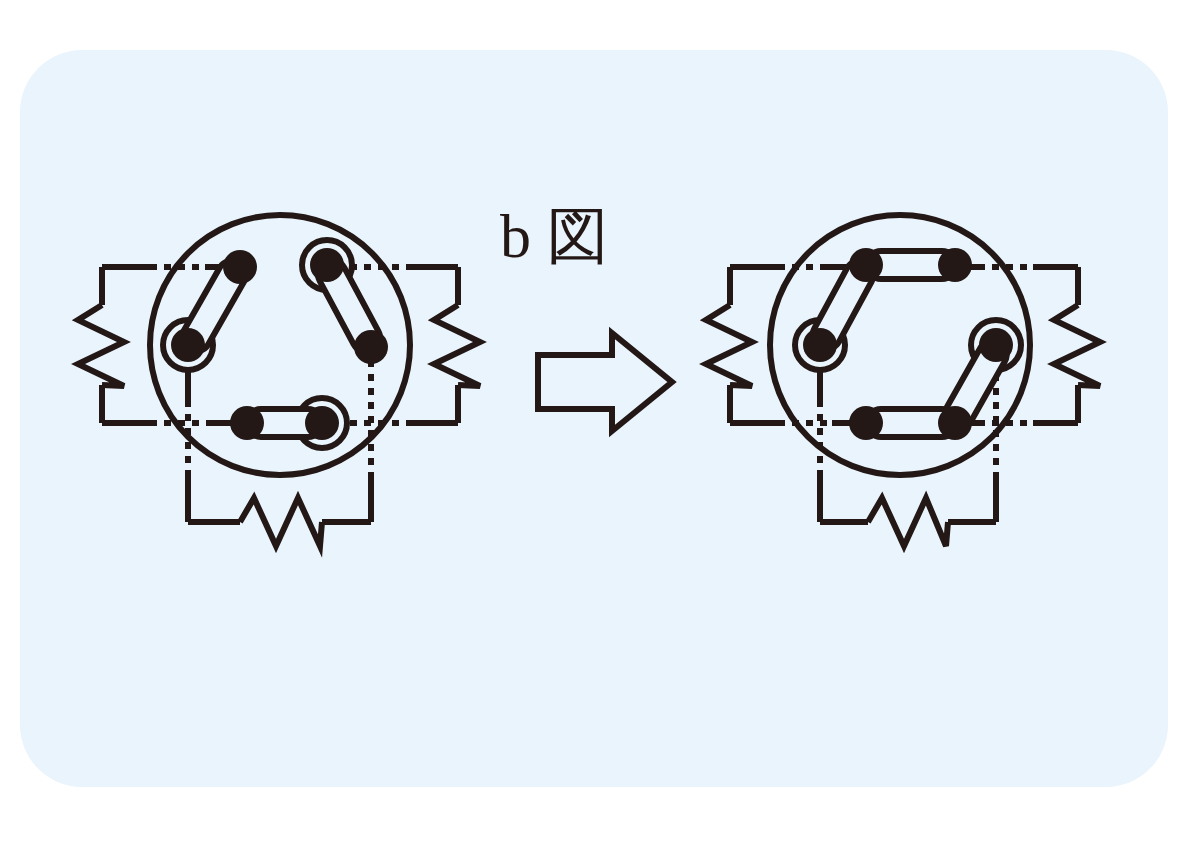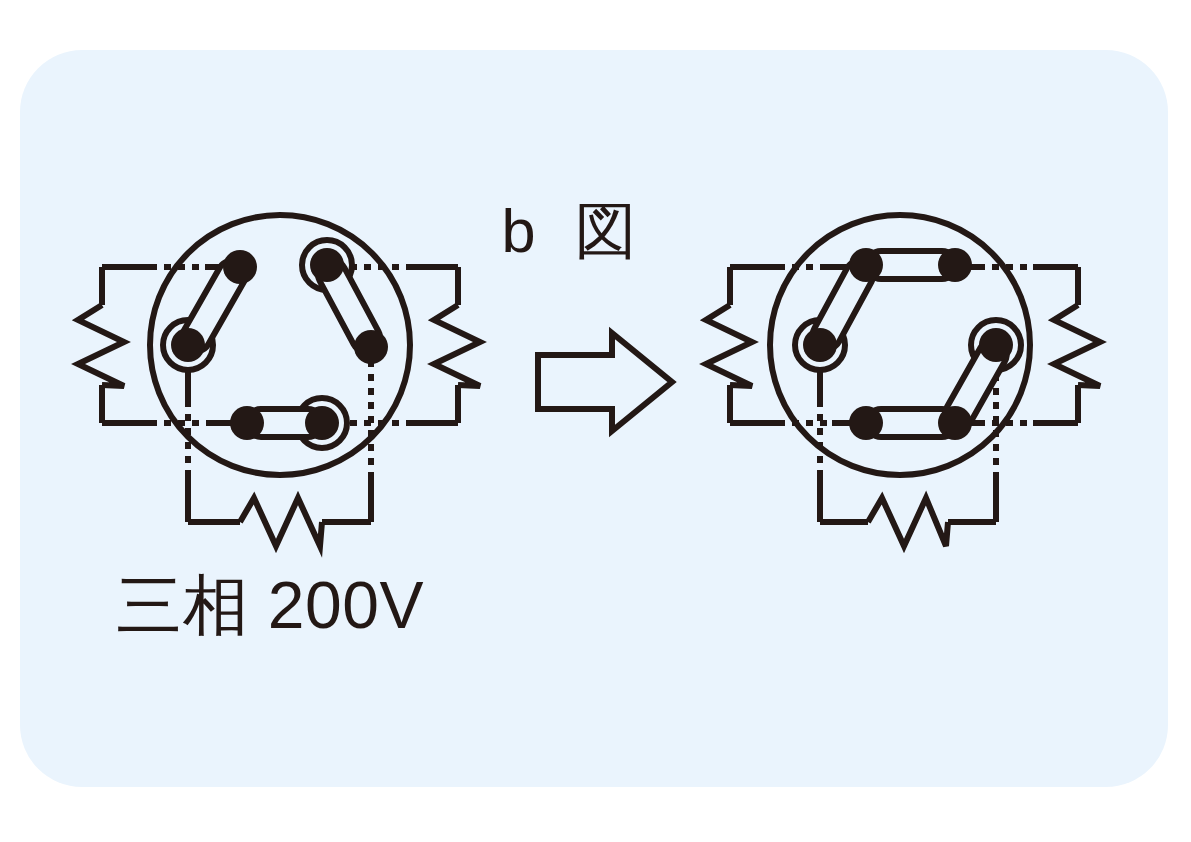--- a/index.html
+++ b/index.html
@@ -48,21 +48,21 @@
   #label-right { left: 690px; top: 572px; width: 420px; }
   #fig-label {
     position: absolute;
     left: 500px;
     top: 205px;
     width: 200px;
     color: #231815;
     font-size: 62px;
     line-height: 1;
     white-space: nowrap;
-    font-family: Liberation Mono, monospace;
+    font-family: Liberation Serif, serif;
   }
 </style>
 </head>
 <body>
 
 <div id="stage">
 
   <div id="card"></div>
 
   <svg id="art" viewBox="0 0 1191 842">
@@ -217,16 +217,15 @@
         <circle cx="820" cy="345" r="17"></circle>
         <circle cx="996" cy="345" r="17"></circle>
         <circle cx="866" cy="423" r="17"></circle>
         <circle cx="955" cy="423" r="17"></circle>
       </g>
     </g>
   </svg>
 
   <div id="fig-label">b 図</div>
 
-  <div class="cap-label" id="label-left">三相 200V</div>
 
 
 </div>
 
 </body></html>

